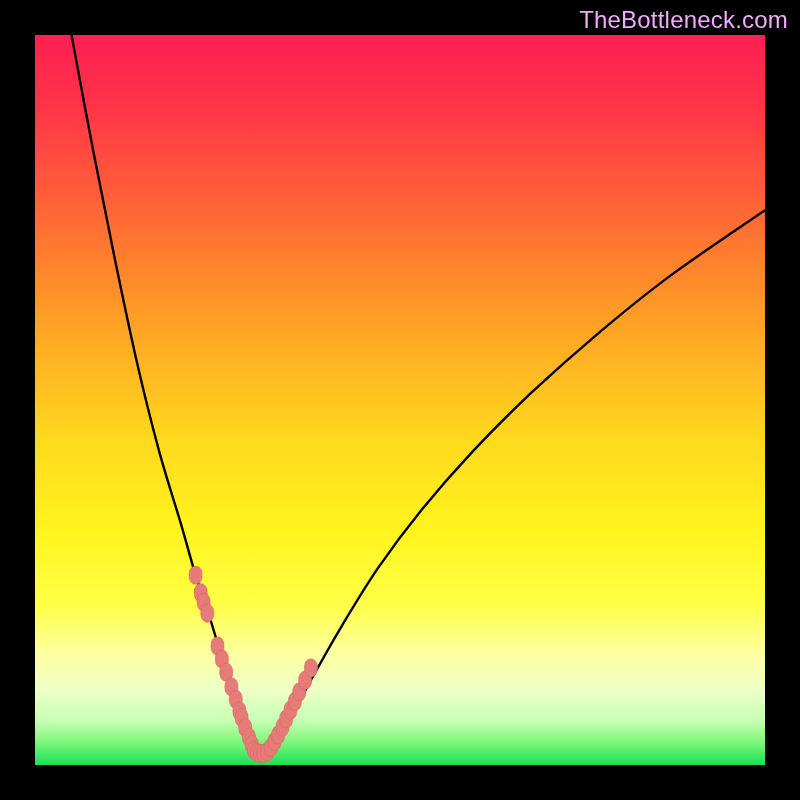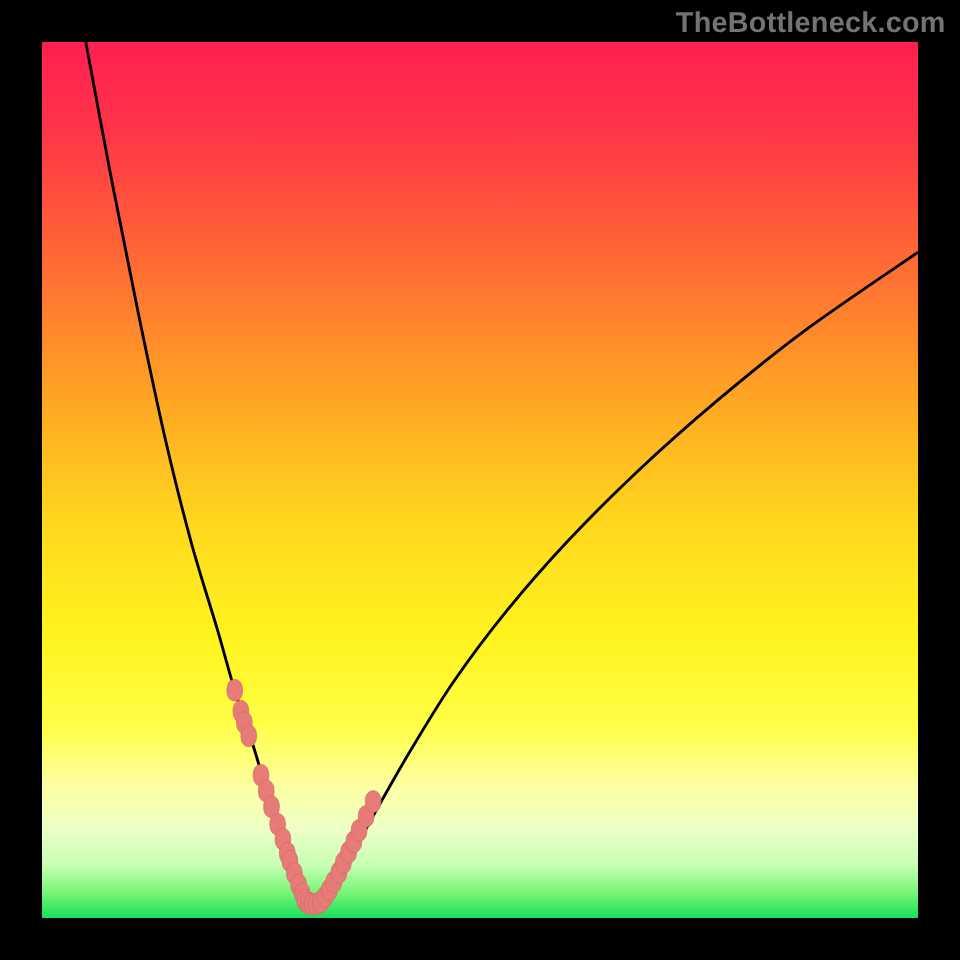--- a/index.html
+++ b/index.html
@@ -31,23 +31,23 @@
     position: absolute;
     left: 0;
     top: 0;
     width: 100%;
     height: 100%;
   }
   .watermark {
     position: absolute;
     top: 6px;
     right: 12px;
-    color: #737373;
+    color: #f0abfc;
     font-size: 24px;
-    font-weight: 700;
+    font-weight: 400;
     letter-spacing: 0.2px;
   }
   svg.curve {
     position: absolute;
     left: 0;
     top: 0;
     width: 100%;
     height: 100%;
   }
 </style>

